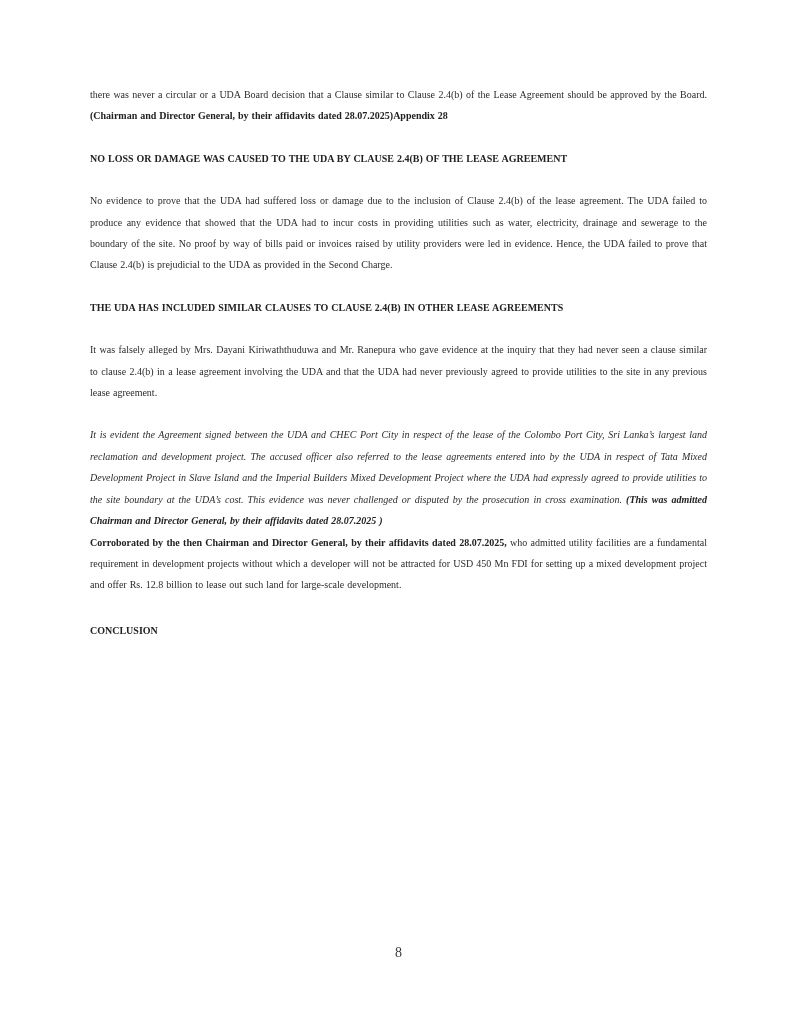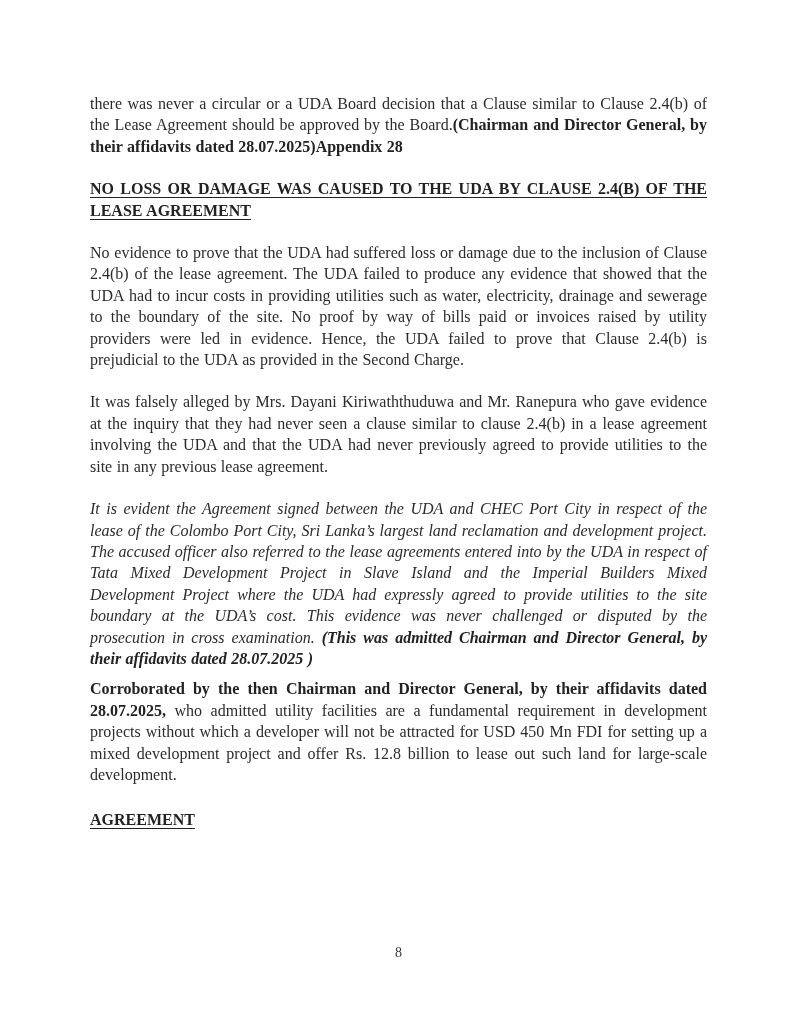--- a/index.html
+++ b/index.html
@@ -16,31 +16,30 @@
     font-family: "Liberation Serif", serif;
     color: #2b2b2b;
   }
   .doc {
     position: absolute;
     left: 90px;
     top: 84px;
     width: 617px;
   }
   .doc p, .doc h2 {
-    font-size: 16px;
+    font-size: 10px;
     line-height: 21.4px;
     text-align: justify;
-    margin: 9px 0 21px 0;
+    margin: 0 0 21px 0;
     font-weight: normal;
     word-spacing: 0.5px;
   }
   .doc h2 {
     font-weight: bold;
     color: #222222;
-    text-decoration: underline;
     text-underline-offset: 3px;
   }
   .bold {
     font-weight: bold;
     color: #222222;
   }
   .tight-bottom {
     margin-bottom: 0 !important;
     font-style: italic;
   }
@@ -58,19 +57,20 @@
   }
 </style>
 </head>
 <body>
 
 <div class="page">
   <div class="doc">
       <p><span>there was never a circular or a UDA Board decision that a Clause similar to Clause 2.4(b) of the Lease Agreement should be approved by the Board.</span><span class="bold">(Chairman and Director General, by their affidavits dated 28.07.2025)Appendix 28</span></p>
       <h2>NO LOSS OR DAMAGE WAS CAUSED TO THE UDA BY CLAUSE 2.4(B) OF THE LEASE AGREEMENT</h2>
       <p><span>No evidence to prove that the UDA had suffered loss or damage due to the inclusion of Clause 2.4(b) of the lease agreement. The UDA failed to produce any evidence that showed that the UDA had to incur costs in providing utilities such as water, electricity, drainage and sewerage to the boundary of the site. No proof by way of bills paid or invoices raised by utility providers were led in evidence. Hence, the UDA failed to prove that Clause 2.4(b) is prejudicial to the UDA as provided in the Second Charge.</span></p>
+      <h2>THE UDA HAS INCLUDED SIMILAR CLAUSES TO CLAUSE 2.4(B) IN OTHER LEASE AGREEMENTS</h2>
       <p><span>It was falsely alleged by Mrs. Dayani Kiriwaththuduwa and Mr. Ranepura who gave evidence at the inquiry that they had never seen a clause similar to clause 2.4(b) in a lease agreement involving the UDA and that the UDA had never previously agreed to provide utilities to the site in any previous lease agreement.</span></p>
       <p class="tight-bottom"><span>It is evident the Agreement signed between the UDA and CHEC Port City in respect of the lease of the Colombo Port City, Sri Lanka’s largest land reclamation and development project. The accused officer also referred to the lease agreements entered into by the UDA in respect of Tata Mixed Development Project in Slave Island and the Imperial Builders Mixed Development Project where the UDA had expressly agreed to provide utilities to the site boundary at the UDA’s cost. This evidence was never challenged or disputed by the prosecution in cross examination. </span><span class="bold">(This was admitted Chairman and Director General, by their affidavits dated 28.07.2025 )</span></p>
       <p><span class="bold">Corroborated by the then Chairman and Director General, by their affidavits dated 28.07.2025, </span><span>who admitted utility facilities are a fundamental requirement in development projects without which a developer will not be attracted for USD 450 Mn FDI for setting up a mixed development project and offer Rs. 12.8 billion to lease out such land for large-scale development.</span></p>
-      <h2 class="extra-top">AGREEMENT</h2>
+      <h2 class="extra-top">CONCLUSION</h2>
     </div>
   <div class="page-number">8</div>
 </div>
 
 </body></html>

